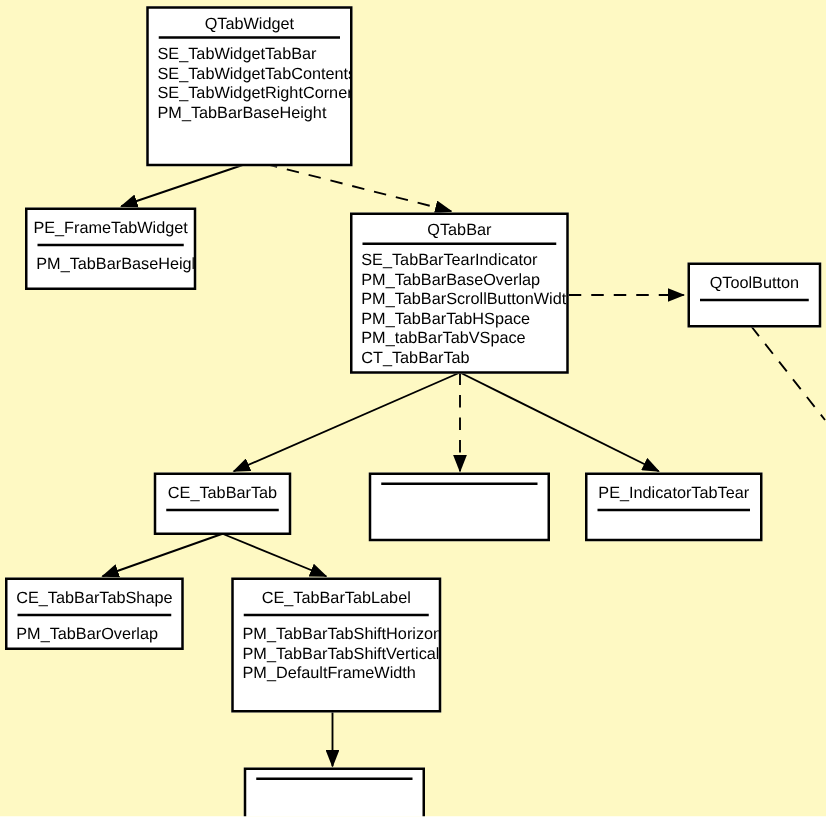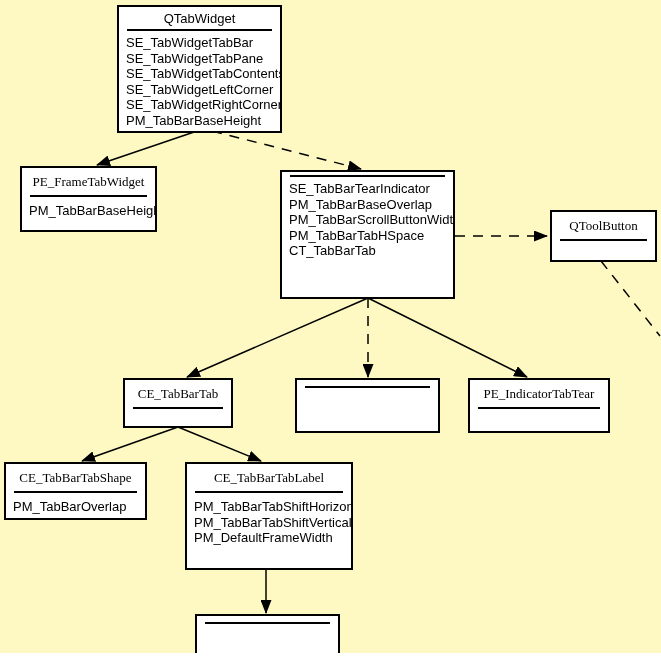--- a/index.html
+++ b/index.html
@@ -40,21 +40,21 @@
     height: 0;
   }
   .node-items {
     padding: 4px 20px 3px 7px;
   }
   .node-item {
     line-height: 15.5px;
     white-space: nowrap;
   }
   
-  .node.spread .node-title { padding-top: 6px; font-family: Liberation Serif, serif; }
+  .node.spread .node-title { padding-top: 6px; }
   .node.spread .node-sep   { margin-top: 6px; }
   .node.spread .node-items { padding-top: 6px; }
 
   
   #n-qtabwidget        { left: 117px; top: 5px;   width: 165px; height: 128px; }
   #n-pe-frametabwidget { left: 20px;  top: 166px; width: 137px; height: 66px;  }
   #n-qtabbar           { left: 280px; top: 170px; width: 175px; height: 129px; }
   #n-qtoolbutton       { left: 550px; top: 210px; width: 107px; height: 52px;  }
   #n-ce-tabbartab      { left: 123px; top: 378px; width: 110px; height: 50px;  }
   #n-pe-frametabbarbase{ left: 295px; top: 378px; width: 145px; height: 55px;  }
@@ -84,43 +84,43 @@
       <line x1="178" y1="427" x2="82" y2="461" stroke="#000000" stroke-width="1.5" marker-end="url(#arrowhead)"></line>
       <line x1="178" y1="427" x2="261" y2="461" stroke="#000000" stroke-width="1.5" marker-end="url(#arrowhead)"></line>
       <line x1="266" y1="569" x2="266" y2="613" stroke="#000000" stroke-width="1.5" marker-end="url(#arrowhead)"></line>
     </svg>
 
   <div class="node" id="n-qtabwidget">
     <div class="node-title">QTabWidget</div>
     <div class="node-sep"></div>
     <div class="node-items">
         <div class="node-item">SE_TabWidgetTabBar</div>
-        <div class="node-item">SE_TabWidgetTabPane</div>
         <div class="node-item">SE_TabWidgetTabContents</div>
-        <div class="node-item">SE_TabWidgetLeftCorner</div>
         <div class="node-item">SE_TabWidgetRightCorner</div>
         <div class="node-item">PM_TabBarBaseHeight</div>
       </div>
   </div>
 
   <div class="node spread" id="n-pe-frametabwidget">
     <div class="node-title">PE_FrameTabWidget</div>
     <div class="node-sep"></div>
     <div class="node-items">
         <div class="node-item">PM_TabBarBaseHeight</div>
       </div>
   </div>
 
   <div class="node" id="n-qtabbar">
+    <div class="node-title">QTabBar</div>
     <div class="node-sep"></div>
     <div class="node-items">
         <div class="node-item">SE_TabBarTearIndicator</div>
         <div class="node-item">PM_TabBarBaseOverlap</div>
         <div class="node-item">PM_TabBarScrollButtonWidth</div>
         <div class="node-item">PM_TabBarTabHSpace</div>
+        <div class="node-item">PM_tabBarTabVSpace</div>
         <div class="node-item">CT_TabBarTab</div>
       </div>
   </div>
 
   <div class="node spread" id="n-qtoolbutton">
     <div class="node-title">QToolButton</div>
     <div class="node-sep"></div>
     <div class="node-items"></div>
   </div>
 

